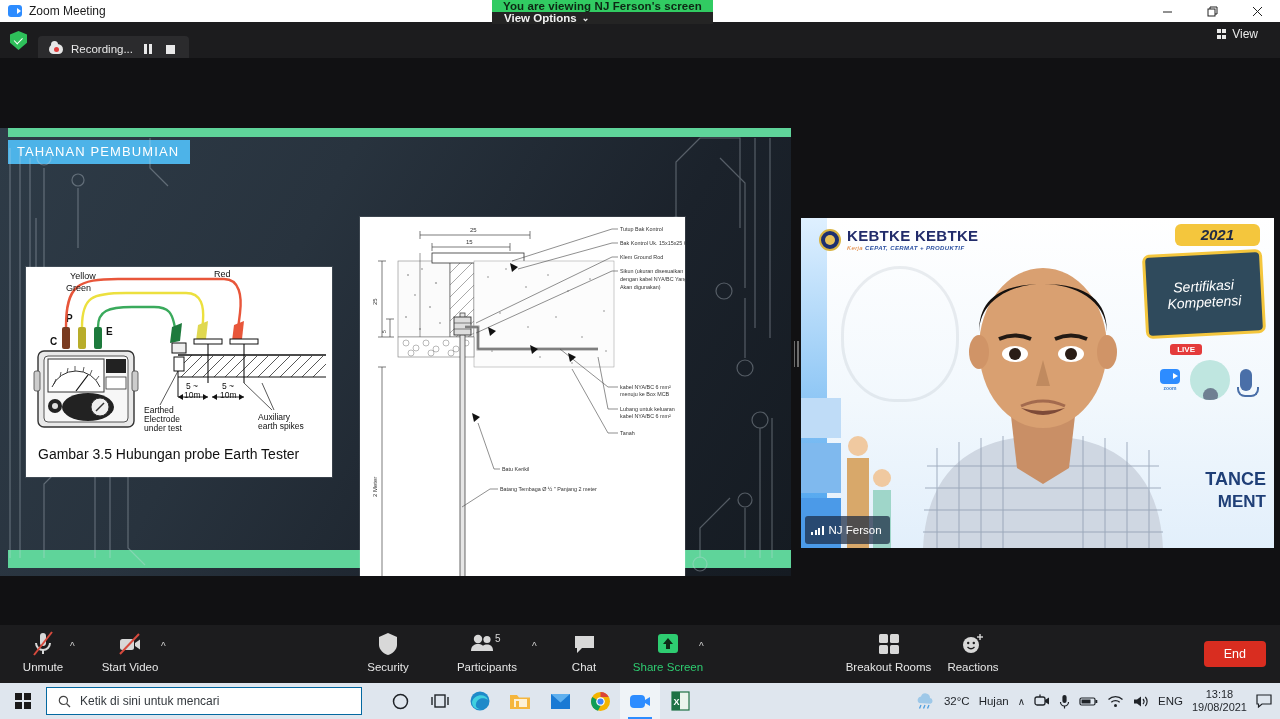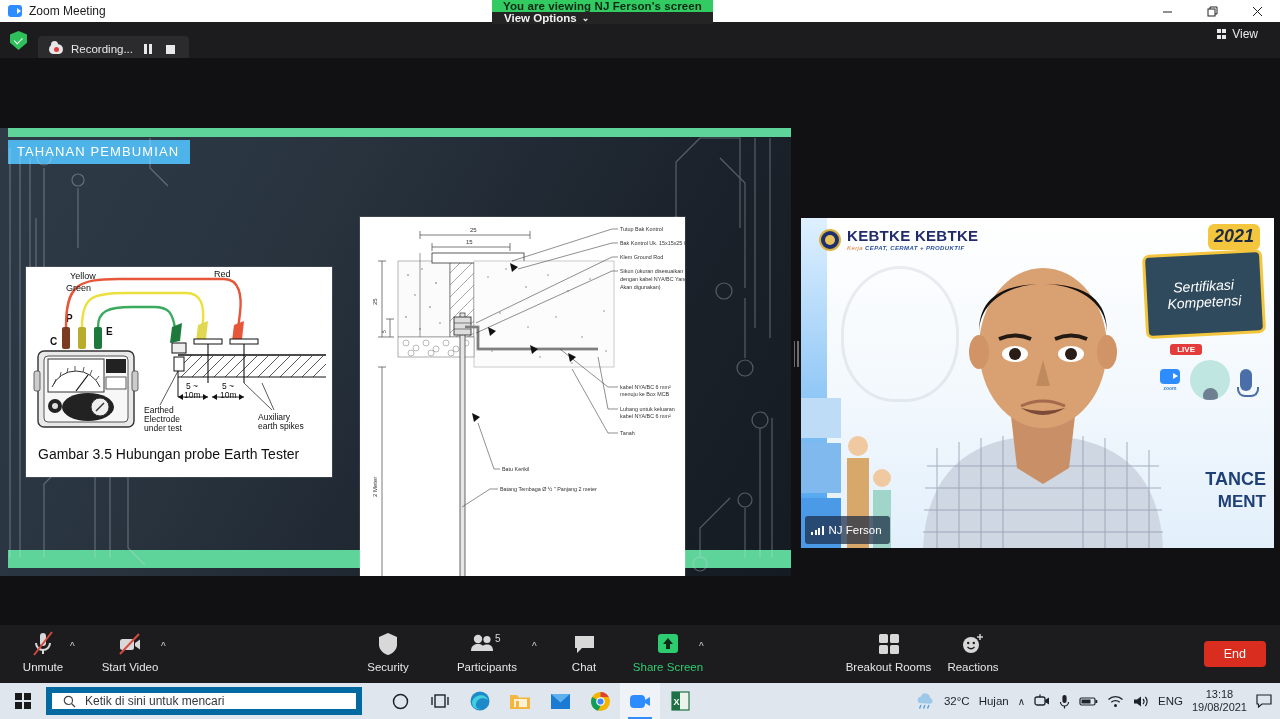--- a/index.html
+++ b/index.html
@@ -150,21 +150,21 @@
   .ppsdm-tag b { color: #2a4fa0; }
 
   .wm-seal {
     position: absolute; left: 40px; top: 48px; width: 118px; height: 136px;
     border: 3px solid rgba(150,160,170,.35); border-radius: 50% 50% 45% 45%;
     opacity: .5;
   }
 
   .badge-2021 {
     position: absolute; right: 14px; top: 6px; background: #f4c63d; color: #1f2a44;
-    font-size: 18px; font-weight: bold; padding: 2px 6px 3px; border-radius: 6px;
+    font-size: 15px; font-weight: bold; padding: 2px 26px 3px; border-radius: 6px;
     font-style: italic;
   }
   .sert-card {
     position: absolute; right: 10px; top: 34px; width: 120px; height: 84px;
     background: #2f4a5c; border: 3px solid #f4c63d; border-radius: 7px;
     display: flex; flex-direction: column; align-items: center; justify-content: center;
     color: #fff; font-style: italic; font-size: 14px; line-height: 1.15; transform: rotate(-3deg);
   }
   .live-pill {
     position: absolute; right: 72px; top: 126px; background: #e43b3b; color: #fff;
@@ -210,21 +210,21 @@
 
   
   .taskbar {
     position: absolute; left: 0; top: 683px; width: 1280px; height: 36px;
     background: #dfe6ee; display: flex; align-items: center;
   }
   .start { width: 46px; display: flex; align-items: center; justify-content: center; }
   .win-logo { display: grid; grid-template-columns: 7px 7px; grid-gap: 2px; }
   .win-logo i { width: 7px; height: 7px; background: #1a1a1a; display: block; }
   .searchbox {
-    width: 316px; height: 28px; background: #fff; border: 6px solid #0369a1;
+    width: 316px; height: 28px; background: #fff; border: 1px solid #0369a1;
     display: flex; align-items: center; gap: 9px; padding: 0 11px; color: #33383d; font-size: 12px;
   }
   .tb-ico { width: 40px; height: 36px; display: flex; align-items: center; justify-content: center; position: relative; }
   .tb-ico.active::after { content:""; position:absolute; bottom:0; left:8px; right:8px; height:2px; background:#2d8cff;}
   .tray { margin-left: auto; display: flex; align-items: center; gap: 9px; padding-right: 8px; color: #1f2328; font-size: 11.5px; }
   .clock { text-align: center; line-height: 1.15; font-size: 11px; }
 </style>
 </head>
 <body>
 

